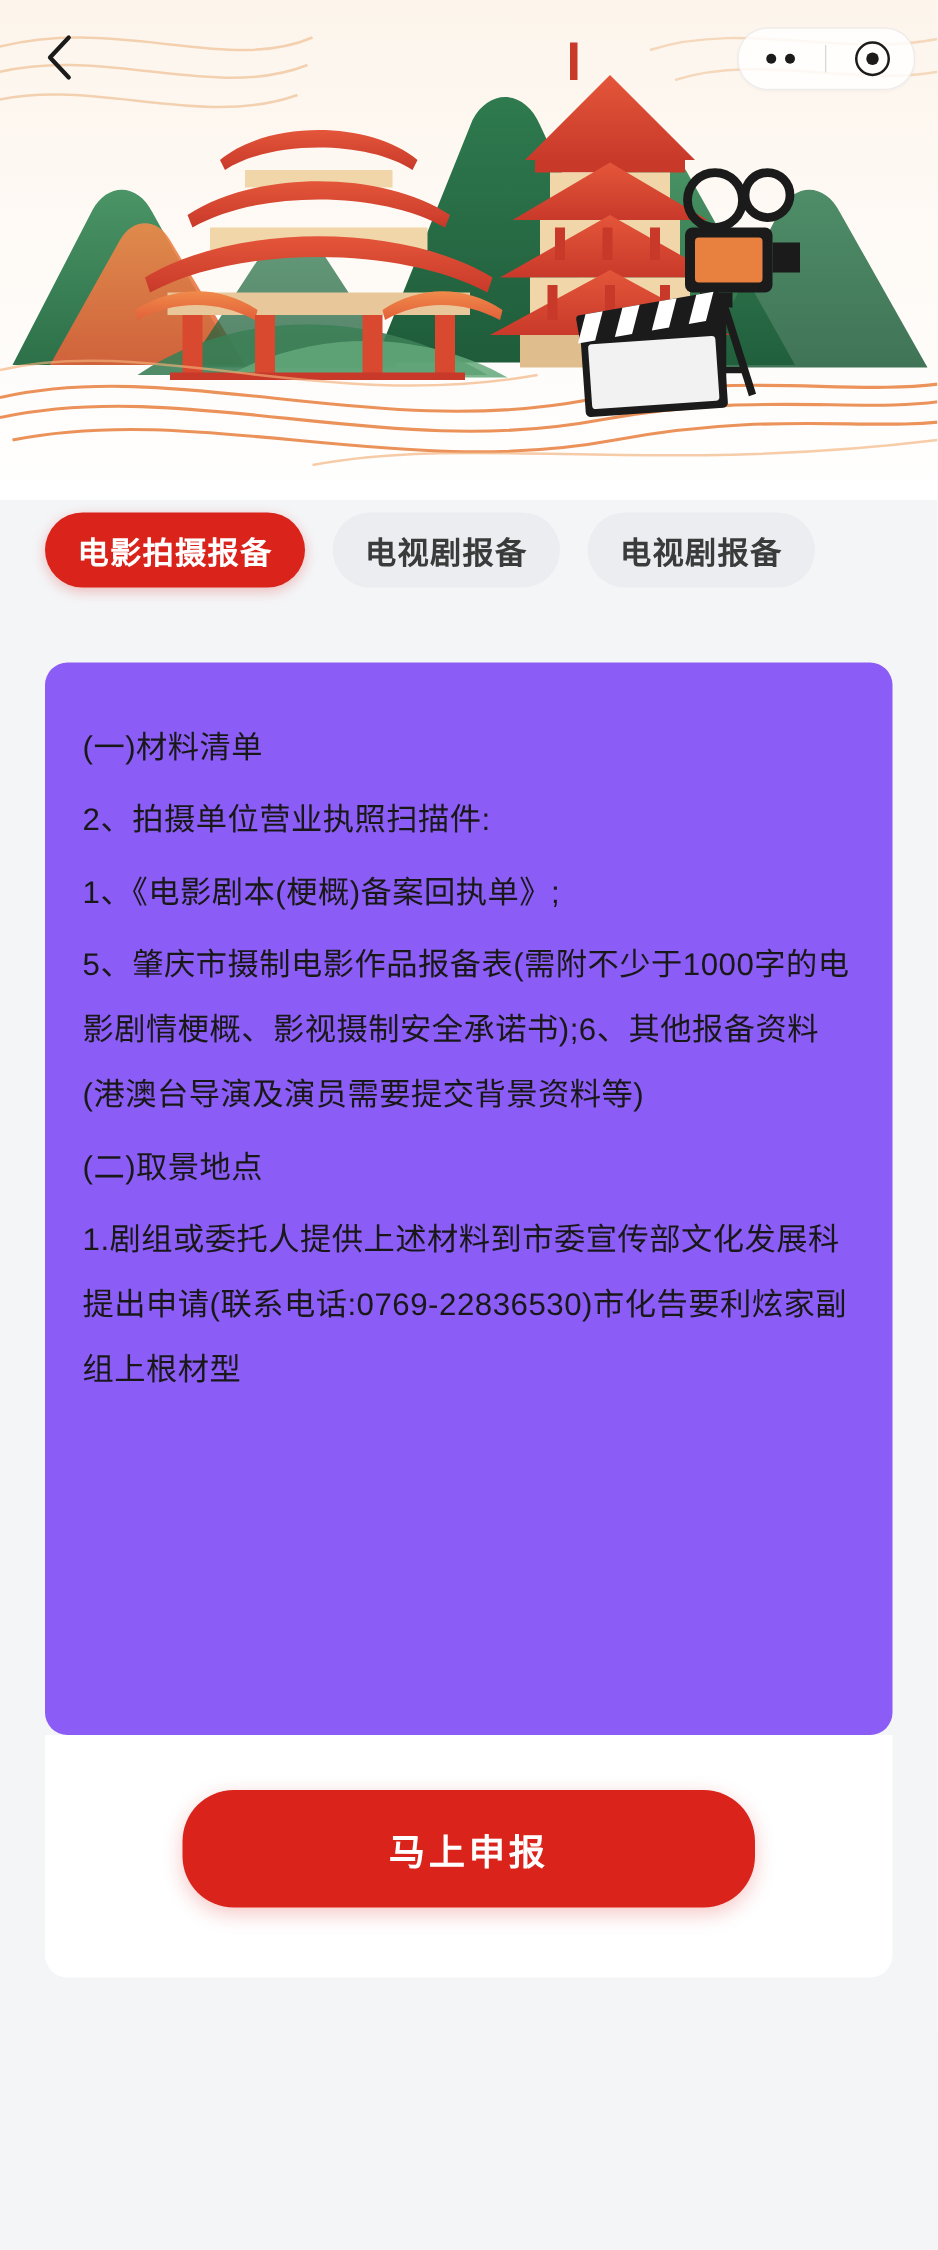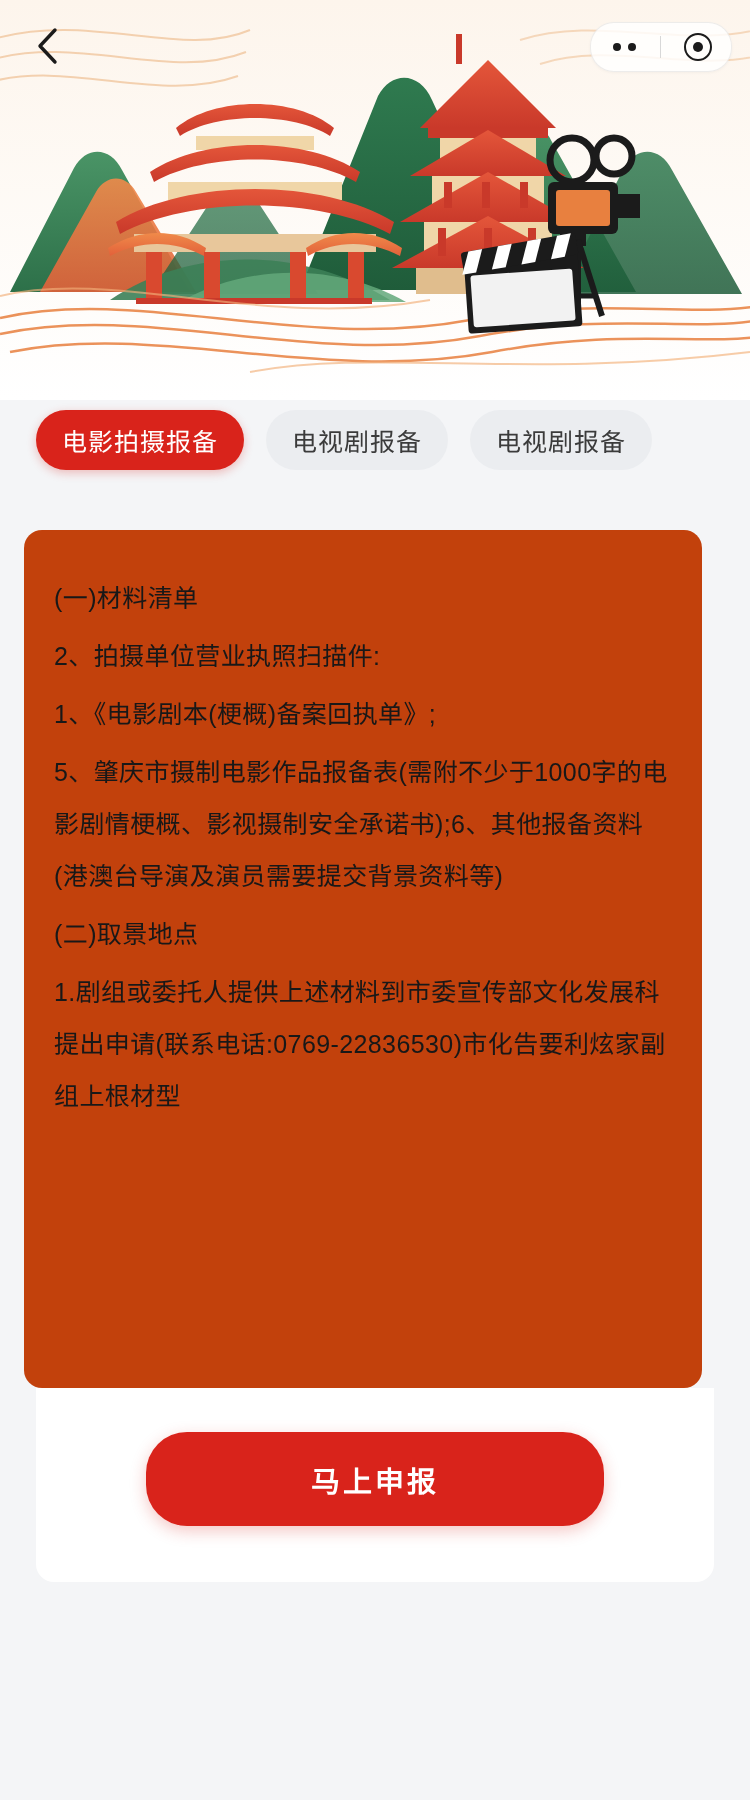--- a/index.html
+++ b/index.html
@@ -112,40 +112,40 @@
     z-index: 5;
   }
   .tab {
     height: 60px;
     border-radius: 30px;
     display: flex;
     align-items: center;
     justify-content: center;
     padding: 0 26px;
     font-size: 25px;
-    font-weight: normal;
+    font-weight: bold;
     color: #3b3b3b;
     background: #ebedf0;
     white-space: nowrap;
     letter-spacing: 1px;
   }
   .tab.active {
     background: #d9231b;
     color: #ffffff;
     box-shadow: 0 3px 10px rgba(217,35,27,0.28);
   }
 
   
   .card {
     position: absolute;
     top: 530px;
-    left: 24px;
+    left: 36px;
     width: 678px;
     min-height: 858px;
-    background: #c2410c;
+    background: #8b5cf6;
     border-radius: 18px;
     box-sizing: border-box;
     padding: 42px 30px 60px 30px;
     z-index: 4;
   }
   .doc p {
     margin: 0 0 14px 0;
     font-size: 25px;
     line-height: 52px;
     color: #181818;

